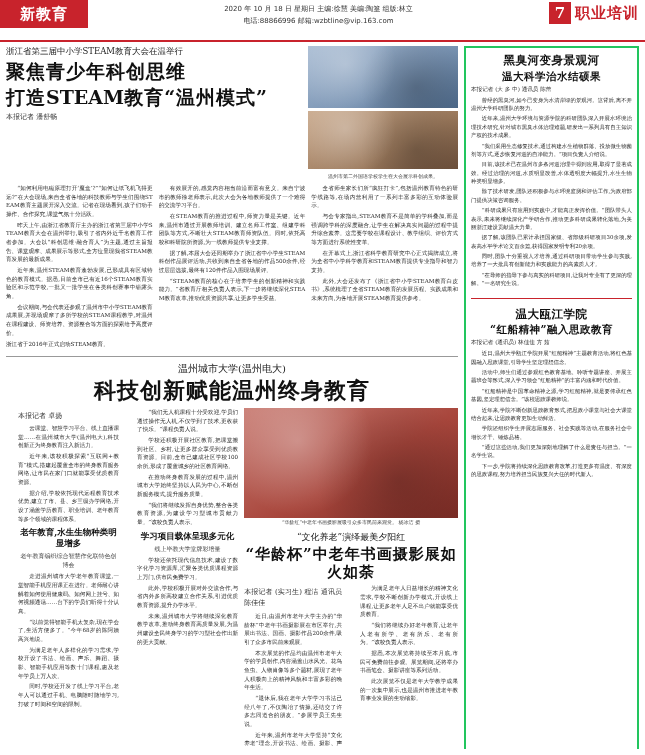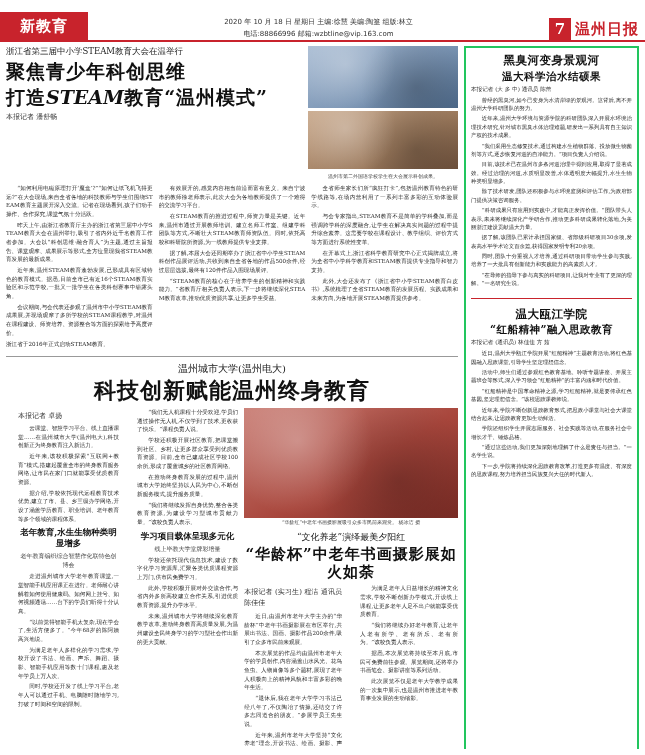--- a/index.html
+++ b/index.html
@@ -23,21 +23,21 @@
     padding: 0;
     background: #fff;
   }
 
   
   .masthead {
     position: relative;
     height: 40px;
     border-bottom: 2px solid #c8232c;
     display: flex;
-    align-items: flex-end;
+    align-items: flex-start;
   }
   .masthead-left {
     width: 88px;
     background: #c8232c;
     color: #fff;
     height: 28px;
     display: flex;
     align-items: center;
     justify-content: center;
     font-size: 15px;
@@ -139,21 +139,20 @@
     margin: 5px 0;
   }
 
   
   .story1 { display: block; }
   .s1-top { display: flex; }
   .s1-headblock { flex: 1; }
   .s1-title1 { font-size: 19px; letter-spacing: 1px; }
   .s1-title2 { font-size: 19px; letter-spacing: 1px; margin-top: 4px; }
   .steam-word {
-    font-style: italic;
     font-family: "DejaVu Serif", serif;
     letter-spacing: 0px;
   }
   .s1-photos { width: 150px; display: flex; flex-direction: column; gap: 3px; }
   .photo {
     position: relative;
     background: linear-gradient(160deg,#9fb3c8,#6f8aa5 55%,#50708c);
     overflow: hidden;
   }
   .photo.p-warm { background: linear-gradient(150deg,#c9a98c,#9c7a5d 60%,#6f513c); }
@@ -280,21 +279,21 @@
 <div class="page">
 
   <div class="masthead">
     <div class="masthead-left">新教育</div>
     <div class="masthead-mid">
       <div>2020 年 10 月 18 日 星期日 主编:徐慧 美编:陶篁 组版:林立</div>
       <div>电话:88866996 邮箱:wzbtline@vip.163.com</div>
     </div>
     <div class="masthead-right">
       <div class="page-num">7</div>
-      <div class="paper-name">温州日报</div>
+      <div class="paper-name">职业培训</div>
     </div>
   </div>
 
   <div class="body-wrap">
 
     <div class="left-zone">
 
       <div class="story1">
         <div class="s1-top">
           <div class="s1-headblock">

